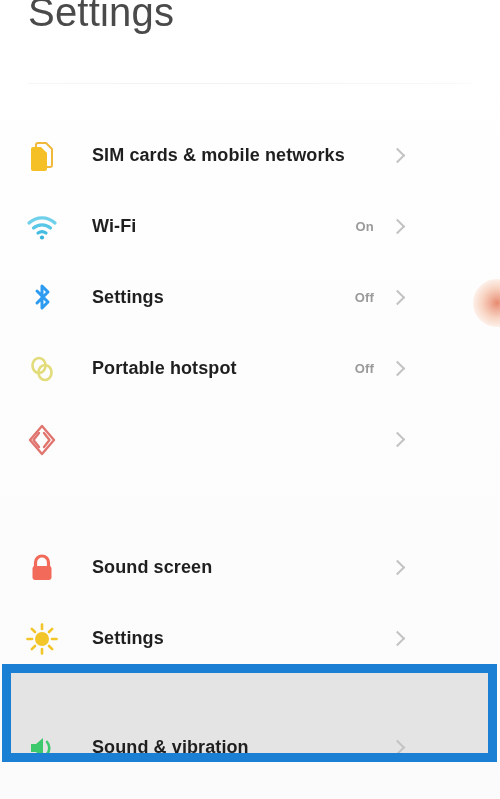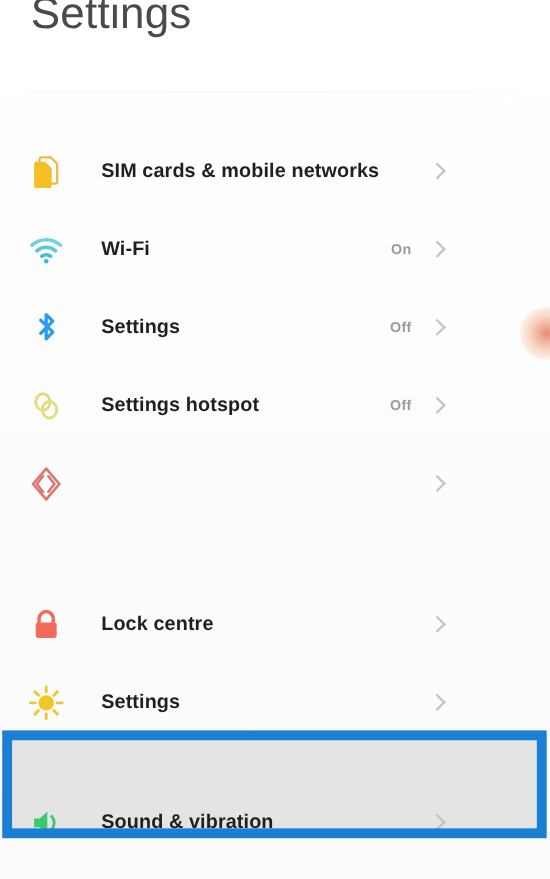--- a/index.html
+++ b/index.html
@@ -178,21 +178,21 @@
       </div>
     </div>
 
     <div class="row">
       <div class="row-icon">
         <svg class="ic" viewBox="0 0 36 36">
           <ellipse cx="15" cy="14.5" rx="6.5" ry="7.5" fill="none" stroke="#e2dc7a" stroke-width="2.6"></ellipse>
           <ellipse cx="21" cy="21.5" rx="6.5" ry="7.5" fill="none" stroke="#e2dc7a" stroke-width="2.6"></ellipse>
         </svg>
       </div>
-      <div class="row-label">Settings hotspot</div>
+      <div class="row-label">Portable hotspot</div>
       <div class="row-right">
         <div class="row-value">Off</div>
         <div class="chevron"></div>
       </div>
     </div>
 
     <div class="row">
       <div class="row-icon">
         <svg class="ic" viewBox="0 0 36 36">
           <path d="M18 4 L30 18 L18 32 L6 18 Z" fill="none" stroke="#e0756f" stroke-width="2.4" stroke-linejoin="round"></path>
@@ -210,21 +210,21 @@
 
   <div class="list-group" id="group-system">
 
     <div class="row">
       <div class="row-icon">
         <svg class="ic" viewBox="0 0 36 36">
           <path d="M11.5 16 v-3.5 a6.5 6.5 0 0 1 13 0 v3.5" fill="none" stroke="#f26a5a" stroke-width="3.2" stroke-linecap="round"></path>
           <rect x="8.5" y="16" width="19" height="14" rx="2.4" fill="#f26a5a"></rect>
         </svg>
       </div>
-      <div class="row-label">Lock centre</div>
+      <div class="row-label">Sound screen</div>
       <div class="row-right">
         <div class="row-value"></div>
         <div class="chevron"></div>
       </div>
     </div>
 
     <div class="row">
       <div class="row-icon">
         <svg class="ic" viewBox="0 0 36 36">
           <circle cx="18" cy="18" r="7" fill="#f2c528"></circle>

